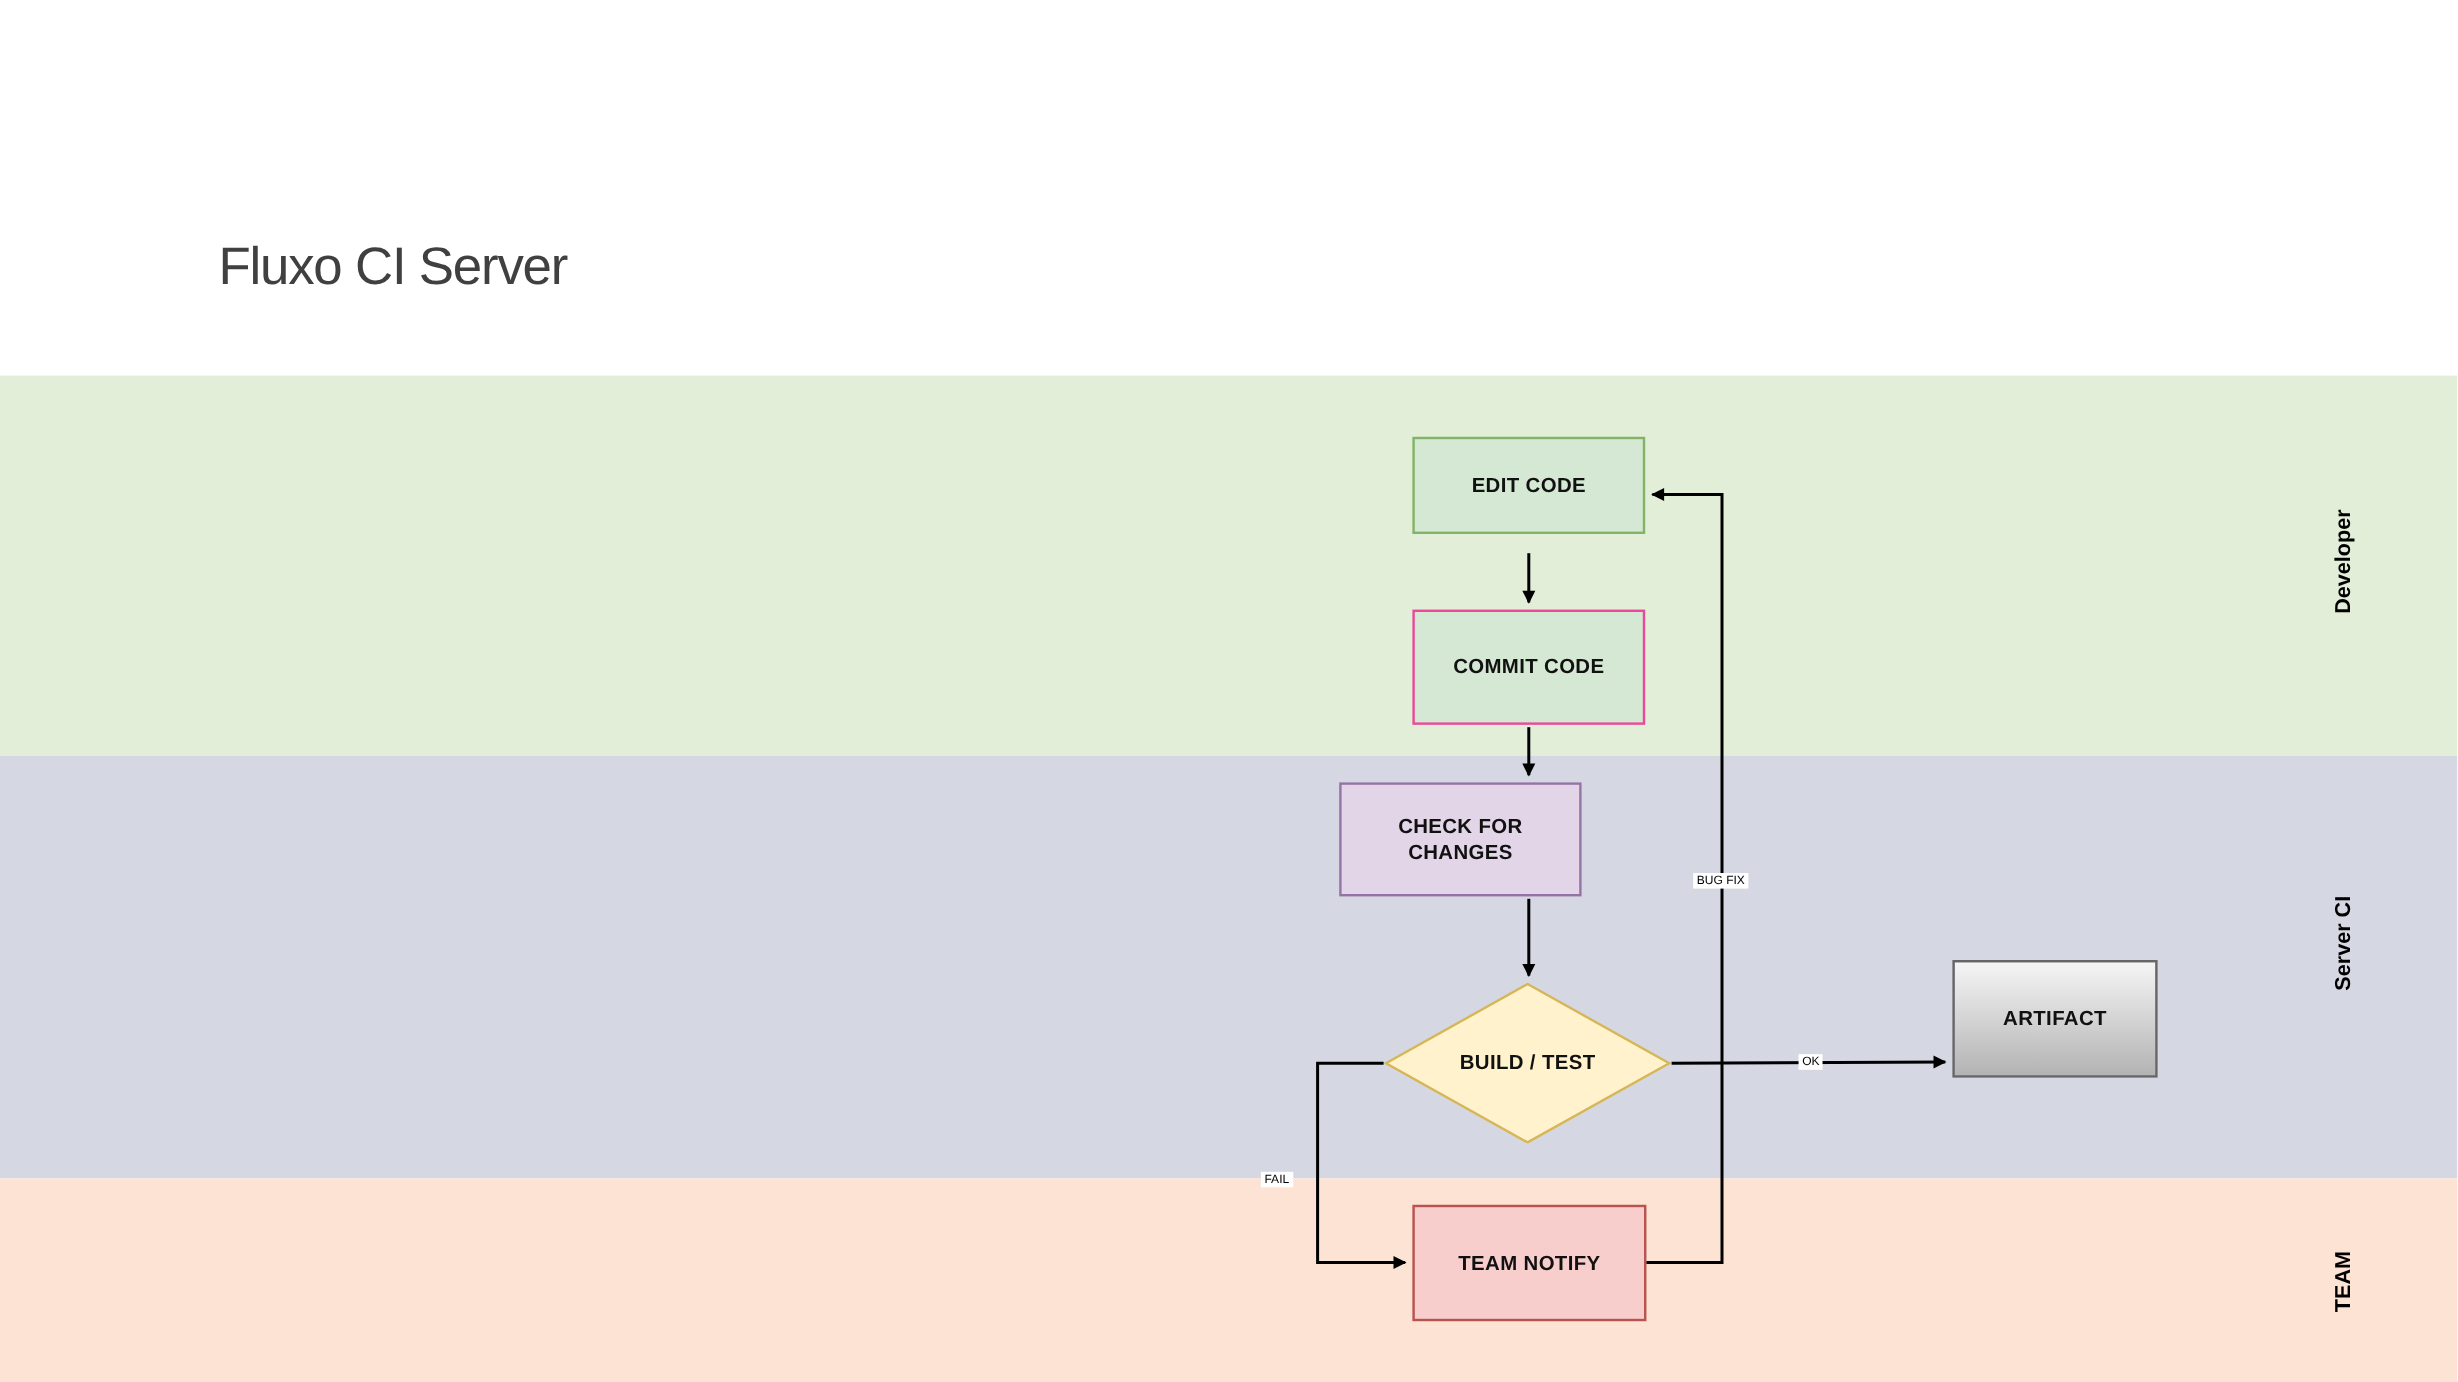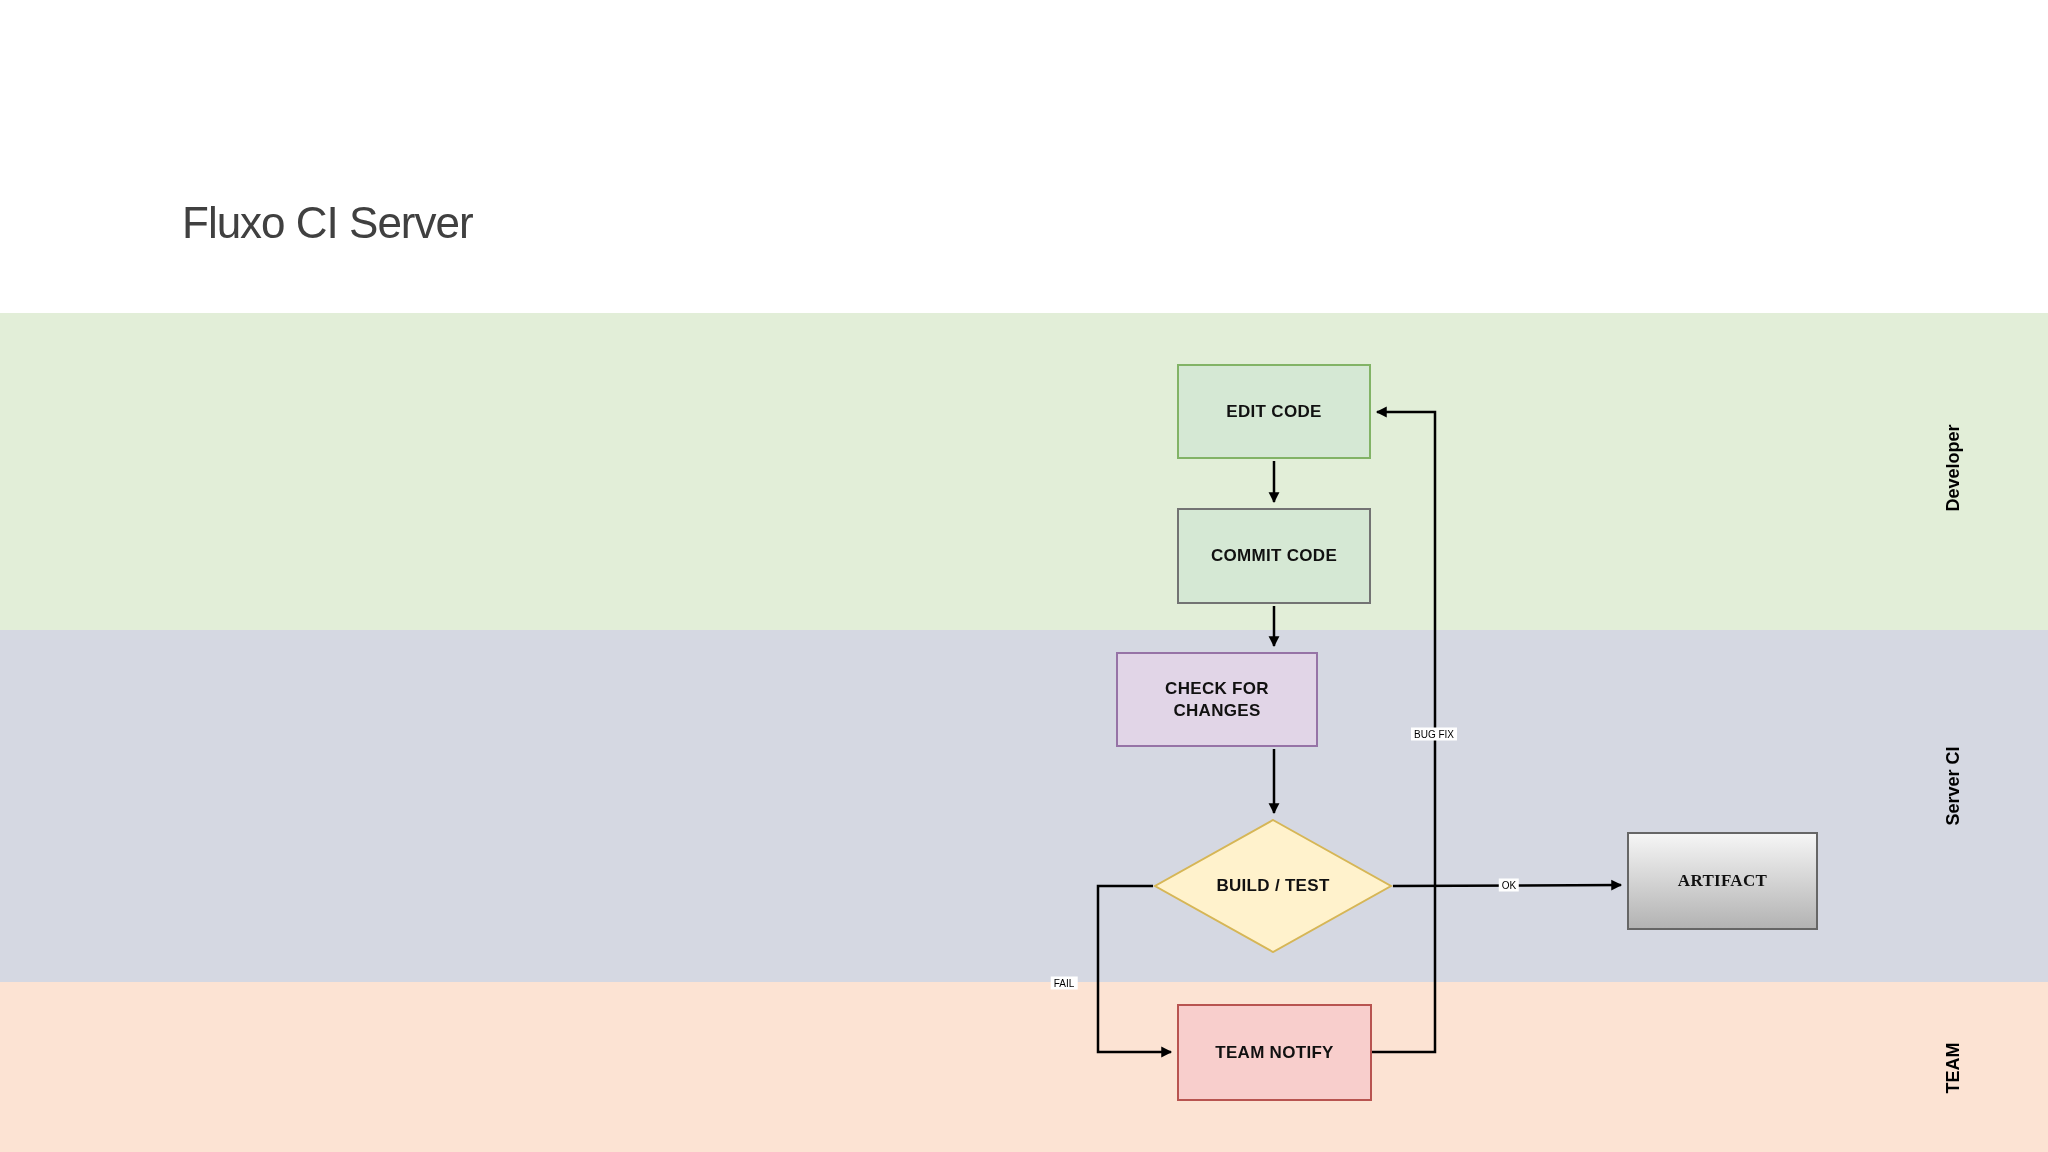--- a/index.html
+++ b/index.html
@@ -48,27 +48,27 @@
     display: flex;
     align-items: center;
     justify-content: center;
     text-align: center;
     font-size: 17px;
     font-weight: bold;
     color: #111111;
     letter-spacing: 0.3px;
     box-sizing: border-box;
   }
-  .node-edit-code    { left: 1177px; top: 364px;  width: 194px; height: 95px; background: #d5e8d4; border: 2px solid #82b366; }
-  .node-commit-code  { left: 1177px; top: 508px;  width: 194px; height: 96px; background: #d5e8d4; border: 2px solid #737373; }
+  .node-edit-code    { left: 1177px; top: 364px;  width: 194px; height: 81px; background: #d5e8d4; border: 2px solid #82b366; }
+  .node-commit-code  { left: 1177px; top: 508px;  width: 194px; height: 96px; background: #d5e8d4; border: 2px solid #ec4899; }
   .node-check        { left: 1116px; top: 652px;  width: 202px; height: 95px; background: #e1d5e7; border: 2px solid #9673a6; }
   .node-check .node-text { max-width: 140px; line-height: 1.25; }
-  .node-artifact     { left: 1627px; top: 832px;  width: 191px; height: 98px;
+  .node-artifact     { left: 1627px; top: 800px;  width: 171px; height: 98px;
                        background: linear-gradient(to bottom, #f5f5f5 0%, #b3b3b3 100%);
-                       border: 2px solid #666666; font-family: Liberation Serif, serif; }
+                       border: 2px solid #666666; }
   .node-team-notify  { left: 1177px; top: 1004px; width: 195px; height: 97px; background: #f8cecc; border: 2px solid #b85450; }
 
   .node-diamond { left: 1153px; top: 819px; width: 240px; height: 134px; background: transparent; border: none; text-align: right; }
   .node-diamond svg { position: absolute; left: 0; top: 0; }
   .node-diamond .node-text { position: relative; z-index: 1; }
 
   
   #edges { position: absolute; left: 0; top: 0; z-index: 2; pointer-events: none; }
 
   .edge-label {

